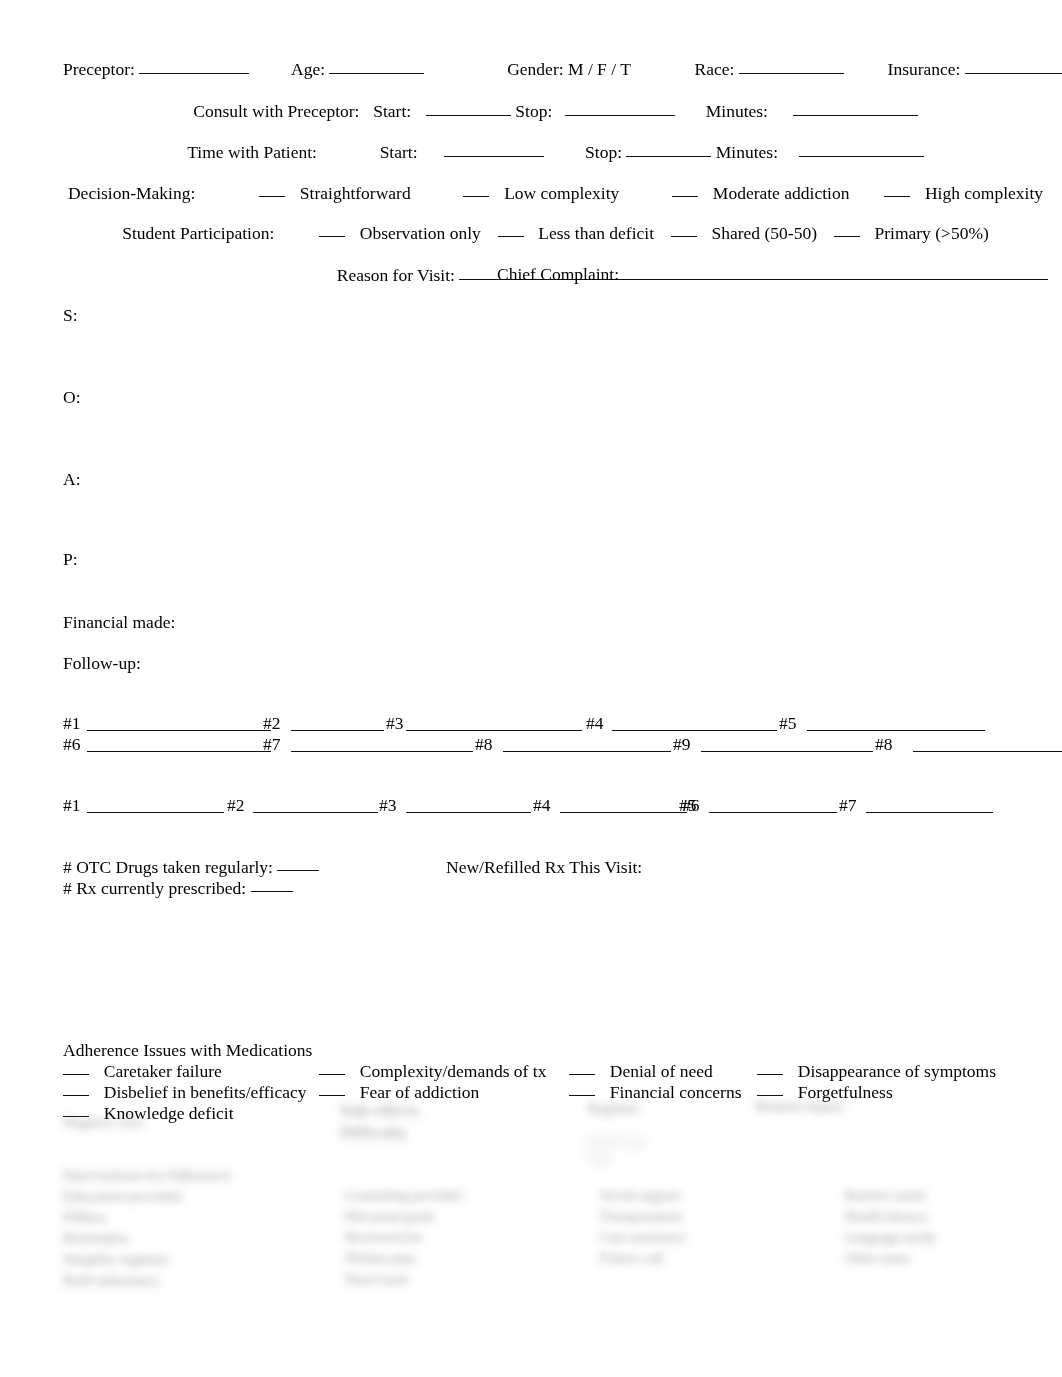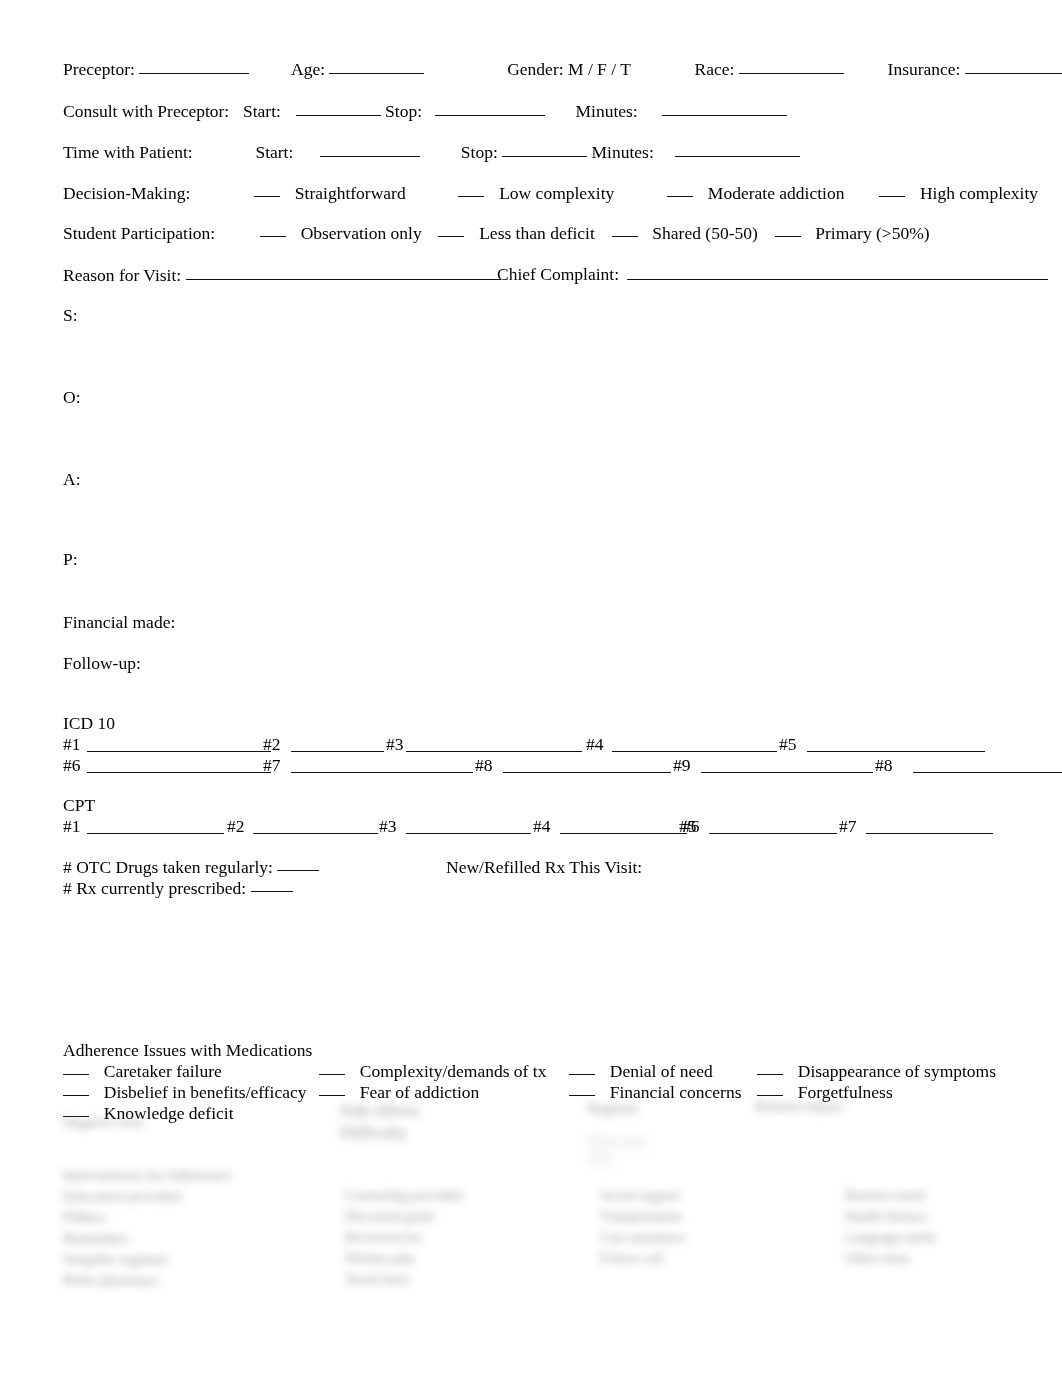--- a/index.html
+++ b/index.html
@@ -24,20 +24,21 @@
     left: 63px;
     top: 58px;
     width: 985px;
   }
   .row {
     position: relative;
     font-size: 17.5px;
     line-height: 21px;
     white-space: nowrap;
     margin-bottom: 19.5px;
+    text-align: center;
   }
   .ul {
     display: inline-block;
     border-bottom: 1.3px solid #111;
     vertical-align: baseline;
     height: 15px;
     margin-bottom: 1px;
   }
   .lbl { display: inline-block; }
   .sp { display: inline-block; }
@@ -245,21 +246,20 @@
     <span>P:</span>
   </div>
   <div class="soap" style="left:63px; top:612px;">
     <span>Financial made:</span>
   </div>
   <div class="soap" style="left:63px; top:653px;">
     <span>Follow-up:</span>
   </div>
 
   <div style="position:absolute;left:63px;top:713px;">
-    <div class="section-head">ICD 10</div>
 
     <div class="coderow" style="width:985px">
       <span class="seg" style="left:0">#1</span>
       <span class="rule" style="left:24px;width:184px"></span>
       <span class="seg" style="left:200px">#2</span>
       <span class="rule" style="left:228px;width:291px"></span>
       <span class="seg" style="left:321px;background:#fff;padding:0 2px">#3</span>
       <span class="seg" style="left:523px">#4</span>
       <span class="rule" style="left:549px;width:165px"></span>
       <span class="seg" style="left:716px">#5</span>
@@ -274,21 +274,20 @@
       <span class="seg" style="left:412px">#8</span>
       <span class="rule" style="left:440px;width:168px"></span>
       <span class="seg" style="left:610px">#9</span>
       <span class="rule" style="left:638px;width:172px"></span>
       <span class="seg" style="left:812px">#8</span>
       <span class="rule" style="left:850px;width:150px"></span>
     </div>
   </div>
 
   <div style="position:absolute;left:63px;top:795px;">
-    <div class="section-head">CPT</div>
 
     <div class="coderow" style="width:940px">
       <span class="seg" style="left:0">#1</span>
       <span class="rule" style="left:24px;width:137px"></span>
       <span class="seg" style="left:164px">#2</span>
       <span class="rule" style="left:190px;width:125px"></span>
       <span class="seg" style="left:316px">#3</span>
       <span class="rule" style="left:343px;width:125px"></span>
       <span class="seg" style="left:470px">#4</span>
       <span class="rule" style="left:497px;width:127px"></span>

